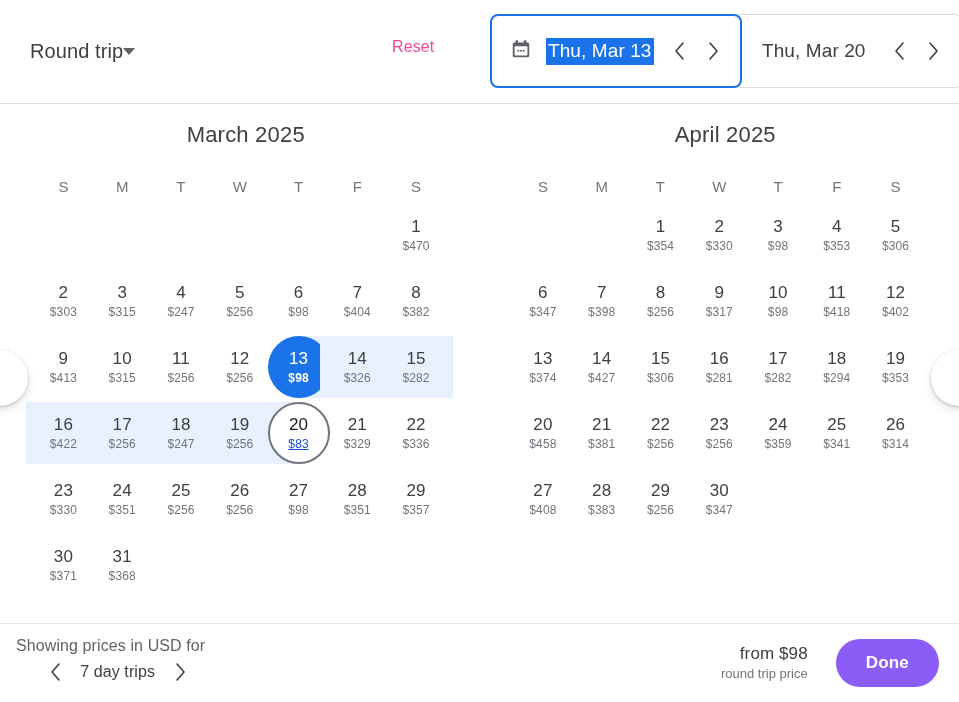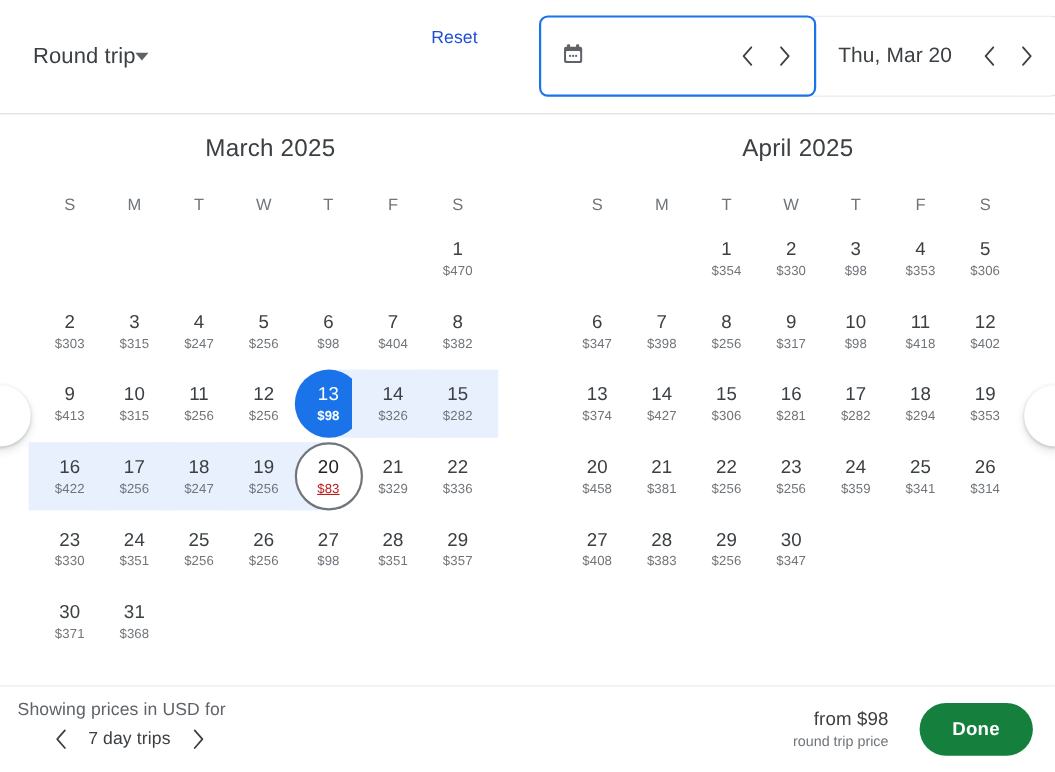--- a/index.html
+++ b/index.html
@@ -37,23 +37,23 @@
     letter-spacing: .1px;
   }
   .caret {
     width: 0; height: 0;
     border-left: 6px solid transparent;
     border-right: 6px solid transparent;
     border-top: 7px solid #5f6368;
   }
   .reset-btn {
     position: absolute;
-    left: 392px; top: 26px;
+    left: 392px; top: 38px;
     font-size: 16px;
-    color: #1d4ed8;
+    color: #ec4899;
     cursor: pointer;
     letter-spacing: .1px;
   }
   .date-fields {
     position: absolute;
     left: 490px; top: 14px;
     display: flex;
     height: 74px;
   }
   .date-field {
@@ -144,21 +144,21 @@
     line-height: 20px;
     letter-spacing: .1px;
   }
   .price {
     font-size: 12px;
     color: #70757a;
     line-height: 16px;
     margin-top: 1px;
     letter-spacing: .1px;
   }
-  .price.low { color: #b91c1c; text-decoration: underline; }
+  .price.low { color: #1d4ed8; text-decoration: underline; }
 
   
   .cell.in-range::before,
   .cell.range-start::before,
   .cell.range-end::before {
     content: "";
     position: absolute;
     top: 2px; bottom: 2px;
     left: -8px; right: -8px;
     background: #e8f0fe;
@@ -232,21 +232,21 @@
     color: #3c4043;
     line-height: 22px;
     letter-spacing: .1px;
   }
   .price-sub {
     font-size: 13px;
     color: #70757a;
     line-height: 18px;
   }
   .done-btn {
-    background: #15803d;
+    background: #8b5cf6;
     color: #ffffff;
     border: none;
     border-radius: 24px;
     height: 48px;
     padding: 0 30px;
     font-size: 17px;
     font-weight: bold;
     font-family: "Liberation Sans", sans-serif;
     letter-spacing: .2px;
     cursor: pointer;
@@ -273,20 +273,21 @@
           <svg width="22" height="22" viewBox="0 0 24 24" aria-hidden="true">
             <rect x="3" y="5" width="18" height="16" rx="2" fill="#5f6368"></rect>
             <rect x="5" y="9" width="14" height="10" rx="1" fill="#ffffff"></rect>
             <rect x="6" y="2.5" width="3" height="4" rx="1" fill="#5f6368"></rect>
             <rect x="15" y="2.5" width="3" height="4" rx="1" fill="#5f6368"></rect>
             <circle cx="9" cy="14" r="1.1" fill="#5f6368"></circle>
             <circle cx="12" cy="14" r="1.1" fill="#5f6368"></circle>
             <circle cx="15" cy="14" r="1.1" fill="#5f6368"></circle>
           </svg>
         </span>
+        <span class="date-text selected">Thu, Mar 13</span>
         <span class="field-navs">
           <span class="chev">
             <svg width="13" height="20" viewBox="0 0 13 20">
                 <path d="M10 2 L3 10 L10 18" fill="none" stroke="#3c4043" stroke-width="1.6" stroke-linecap="round" stroke-linejoin="round"></path>
               </svg>
           </span>
           <span class="chev">
             <svg width="13" height="20" viewBox="0 0 13 20">
                 <path d="M3 2 L10 10 L3 18" fill="none" stroke="#3c4043" stroke-width="1.6" stroke-linecap="round" stroke-linejoin="round"></path>
               </svg>

